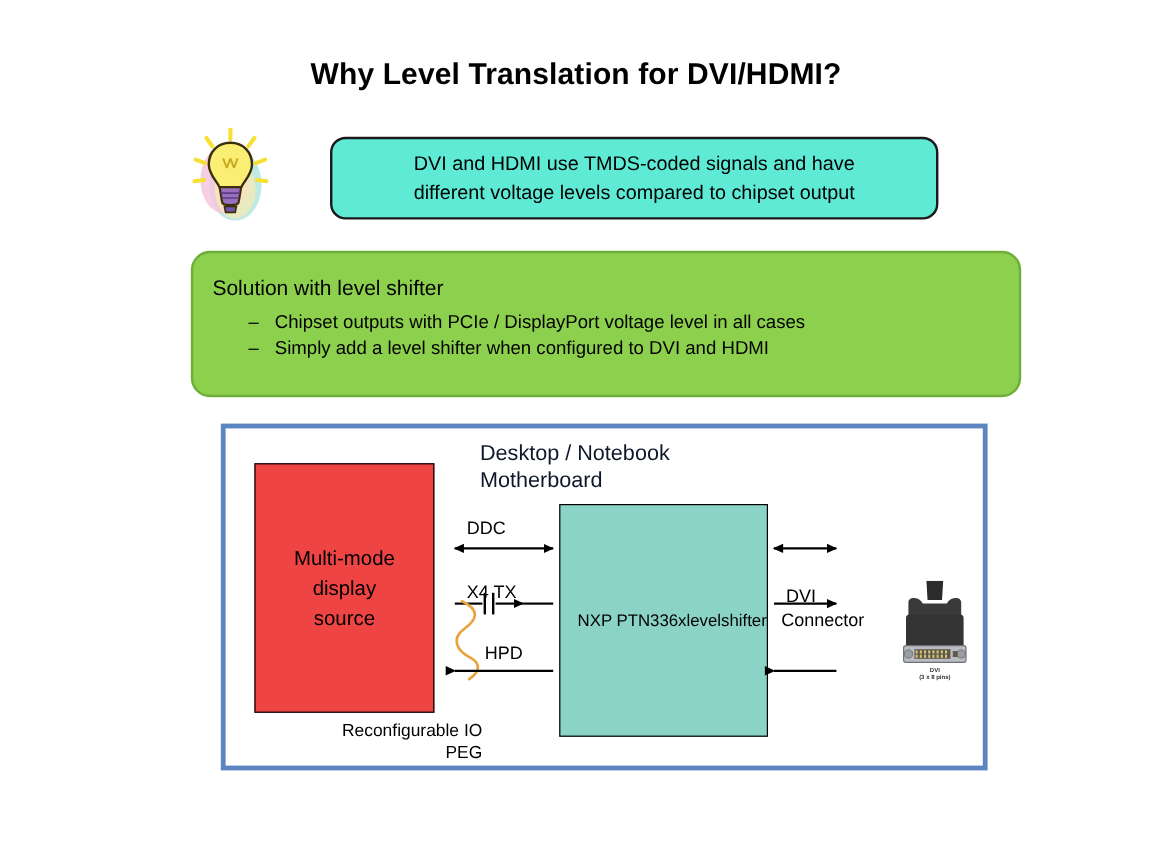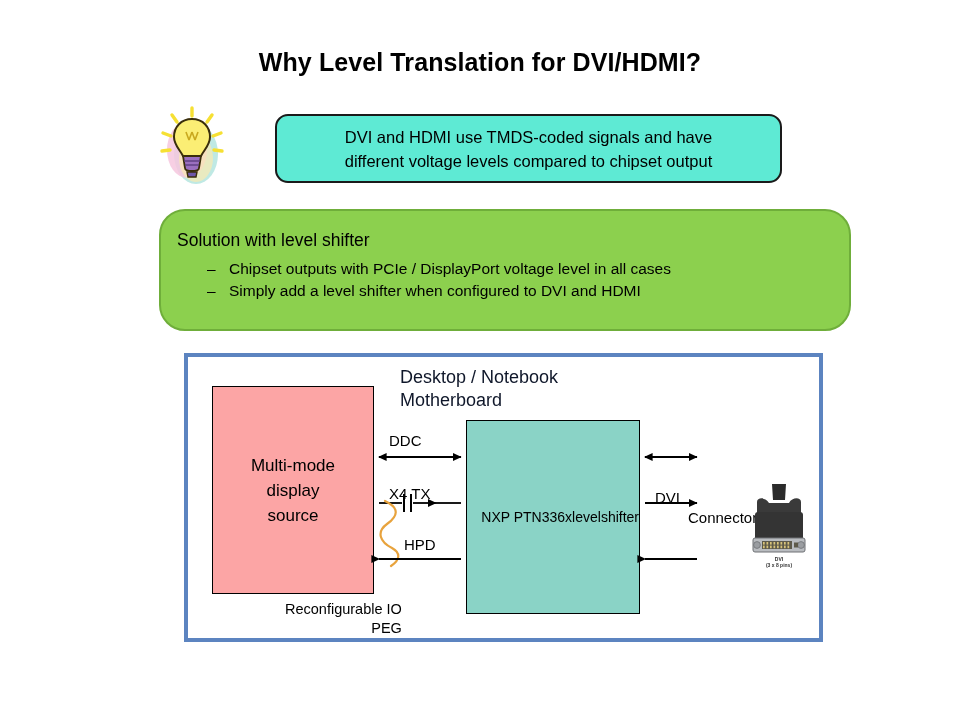--- a/index.html
+++ b/index.html
@@ -64,21 +64,21 @@
 
   
   #green-box {
     position: absolute;
     left: 159px;
     top: 209px;
     width: 692px;
     height: 122px;
     background: #8CD04E;
     border: 2px solid #6FAE3A;
-    border-radius: 26px;
+    border-radius: 16px;
     box-sizing: border-box;
     padding: 18px 0 0 14px;
   }
   #green-box .heading {
     font-size: 17.5px;
     line-height: 23px;
     color: #000000;
     margin-left: 2px;
   }
   #green-box ul {
@@ -120,23 +120,23 @@
     font-size: 18px;
     line-height: 23px;
     color: #0f172a;
   }
 
   
   #source-block {
     position: absolute;
     left: 212px;
     top: 386px;
-    width: 162px;
+    width: 150px;
     height: 208px;
-    background: #fca5a5;
+    background: #ef4444;
     border: 1px solid #000000;
     box-sizing: border-box;
     display: flex;
     flex-direction: column;
     align-items: center;
     justify-content: center;
   }
   #source-block .bline {
     font-size: 17px;
     line-height: 25px;
@@ -180,21 +180,21 @@
     position: absolute;
     font-size: 15px;
     line-height: 18px;
     color: #000000;
     white-space: nowrap;
   }
   #label-ddc     { left: 389px; top: 432px; }
   #label-x4tx    { left: 389px; top: 468px; margin-top: 17px; }
   #label-hpd     { left: 404px; top: 536px; }
   #label-dvi-1   { left: 655px; top: 489px; }
-  #label-dvi-2   { left: 688px; top: 509px; }
+  #label-dvi-2   { left: 651px; top: 509px; }
 
   
   #wire-layer {
     position: absolute;
     left: 0;
     top: 0;
     width: 960px;
     height: 720px;
     pointer-events: none;
   }

